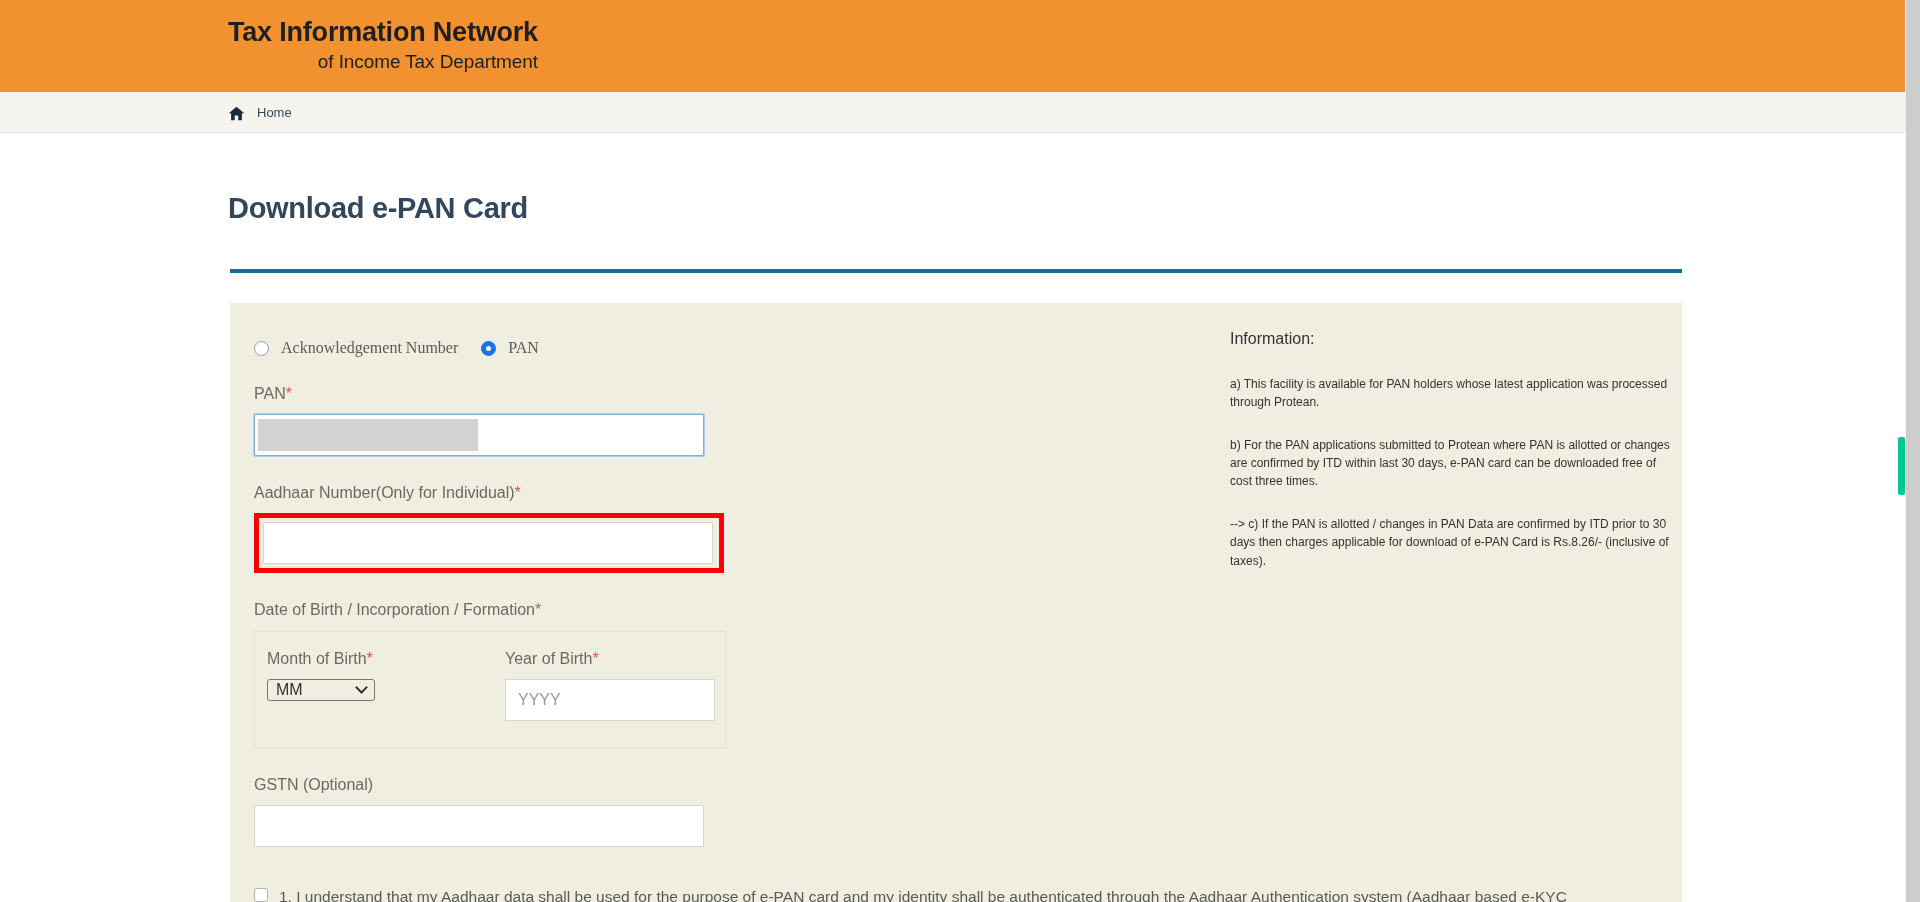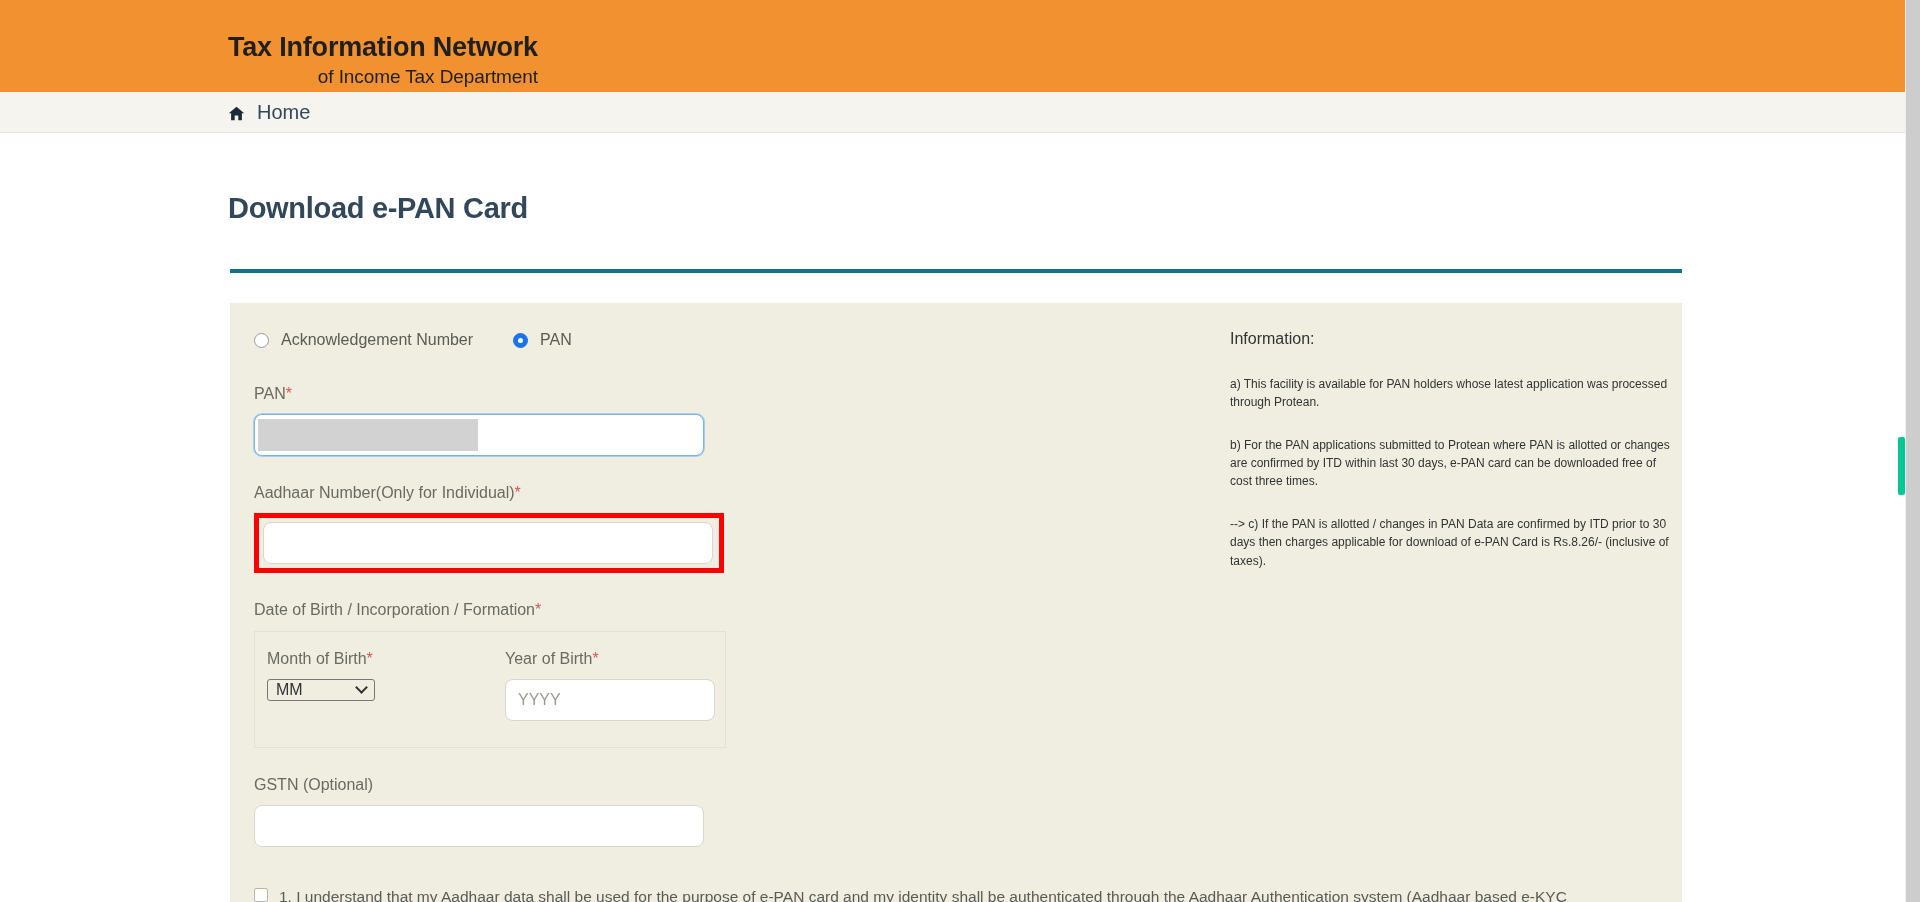--- a/index.html
+++ b/index.html
@@ -13,21 +13,21 @@
 
   
   .header {
     height: 92px;
     background: #F2912F;
     position: relative;
   }
   .logo {
     position: absolute;
     left: 228px;
-    top: 32px;
+    top: 17px;
     color: #1f1f1f;
     line-height: 1.18;
   }
   .logo-line1 {
     font-size: 27px;
     font-weight: 600;
     letter-spacing: -0.2px;
     white-space: nowrap;
   }
   .logo-line2 {
@@ -50,21 +50,21 @@
   }
   .home-icon {
     display: inline-block;
     width: 17px;
     height: 15px;
     margin-right: 12px;
     position: relative;
     top: 1px;
   }
   .breadcrumb-label {
-    font-size: 20px;
+    font-size: 13px;
     color: #33475b;
   }
 
   
   .page-title {
     margin: 0;
     padding: 59px 0 0 228px;
     font-size: 29px;
     font-weight: 700;
     color: #33475b;
@@ -91,23 +91,24 @@
     padding: 28px 0 0 24px;
   }
   .col-right {
     flex: 1;
     padding: 27px 0 0 40px;
   }
 
   
   .radio-row {
     display: flex;
-    align-items: flex-start;
-    gap: 40px;
+    align-items: flex-end;
+    gap: 23px;
     height: 26px;
+    font-family: Liberation Serif, serif;
   }
   .radio-item {
     display: flex;
     align-items: center;
     gap: 12px;
     cursor: pointer;
   }
   .radio {
     width: 15px;
     height: 15px;
@@ -142,21 +143,21 @@
     display: block;
     margin-bottom: 11px;
   }
   .req { color: #d9534f; }
 
   .text-input {
     width: 450px;
     height: 42px;
     background: #ffffff;
     border: 1px solid #d8d7cb;
-    border-radius: 8px;
+    border-radius: 1px;
     font-size: 16px;
     color: #444;
     padding: 0 12px;
     font-family: "Liberation Sans", sans-serif;
     display: block;
   }
   .text-input::placeholder { color: #9b9b93; }
   .text-input.focused {
     border: 1px solid #7bb3e8;
     box-shadow: 0 0 0 1px #a9cdf0;

